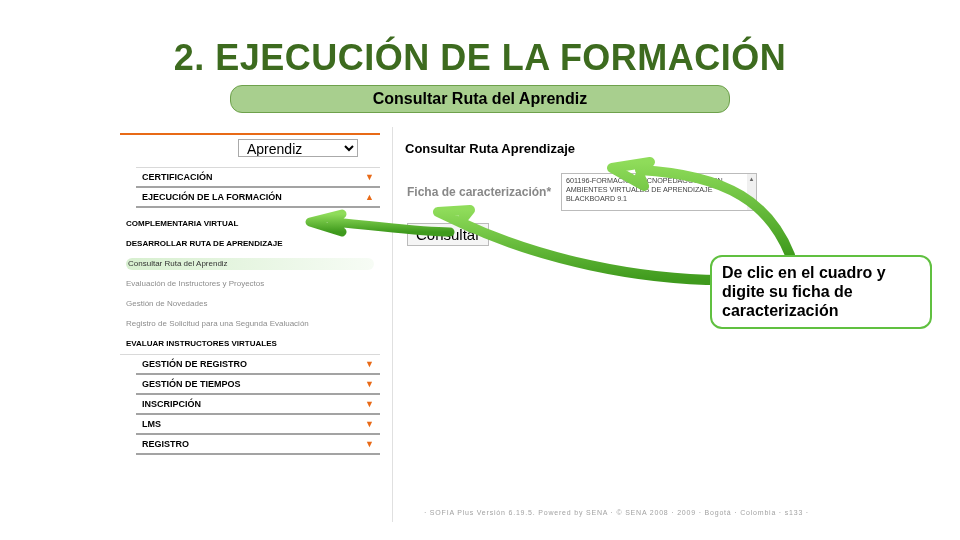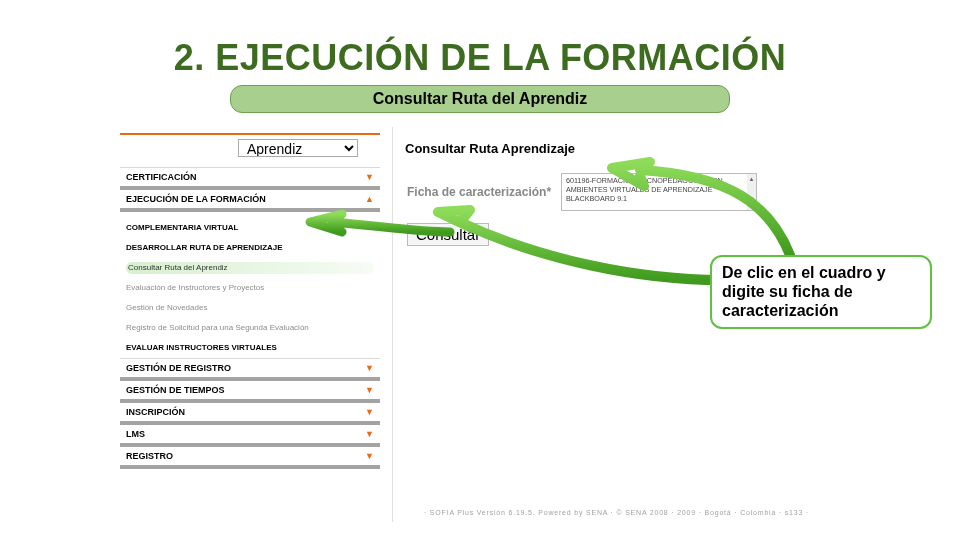--- a/index.html
+++ b/index.html
@@ -61,23 +61,24 @@
     width: 260px;
   }
   .nav-item {
     display: flex;
     justify-content: space-between;
     align-items: center;
     font-size: 9px;
     font-weight: bold;
     color: #000;
     padding: 4px 6px;
-    border-bottom: 4px solid #a3a3a3;
+    border-bottom: 2px solid #a3a3a3;
     background: #fff;
     cursor: pointer;
+    margin-left: 16px;
   }
   .nav-item-top { border-top: 1px solid #d9d9d9; }
   .caret { font-size: 9px; color: #e86a17; }
   .sub-list {
     background: #fff;
     border-bottom: 1px solid #d9d9d9;
     padding: 2px 6px 4px;
   }
   .sub-list div {
     font-size: 8px;

